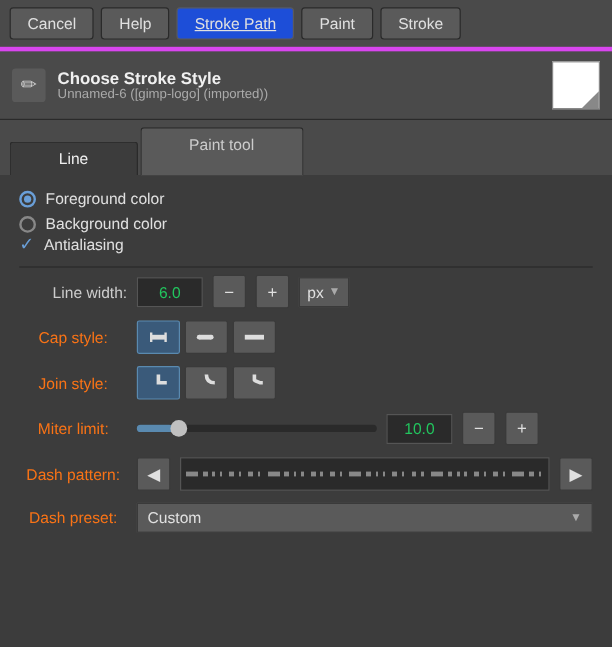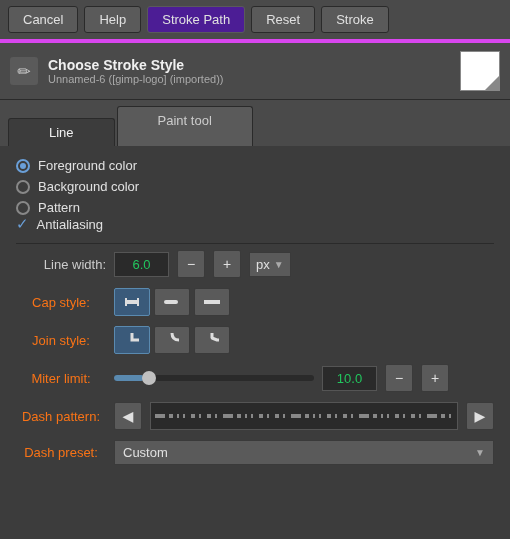--- a/index.html
+++ b/index.html
@@ -309,22 +309,22 @@
       background: #2a2a2a;
       margin: 6px 0;
     }
   </style>
 </head>
 <body>
 
 <div class="toolbar">
   <button>Cancel</button>
   <button>Help</button>
-  <button style="background:#4c1d95; border-color:#5a5a5a;">Stroke Path</button>
-  <button>Reset</button>
+  <button style="background:#1d4ed8; border-color:#5a5a5a;text-decoration:underline;">Stroke Path</button>
+  <button>Paint</button>
   <button>Stroke</button>
 </div>
 
 <div class="header">
   <div class="header-icon">
     <span>✏</span>
   </div>
   <div class="header-text">
     <div class="header-title">Choose Stroke Style</div>
     <div class="header-subtitle">Unnamed-6 ([gimp-logo] (imported))</div>
@@ -340,24 +340,20 @@
 <div class="content">
 
   <div class="radio-group">
     <div class="radio-item">
       <div class="radio-circle checked"></div>
       <span>Foreground color</span>
     </div>
     <div class="radio-item">
       <div class="radio-circle"></div>
       <span>Background color</span>
-    </div>
-    <div class="radio-item">
-      <div class="radio-circle"></div>
-      <span>Pattern</span>
     </div>
   </div>
 
   <div class="checkbox-item">
     <span class="checkmark">✓</span>
     <span>Antialiasing</span>
   </div>
 
   <div class="divider"></div>
 

